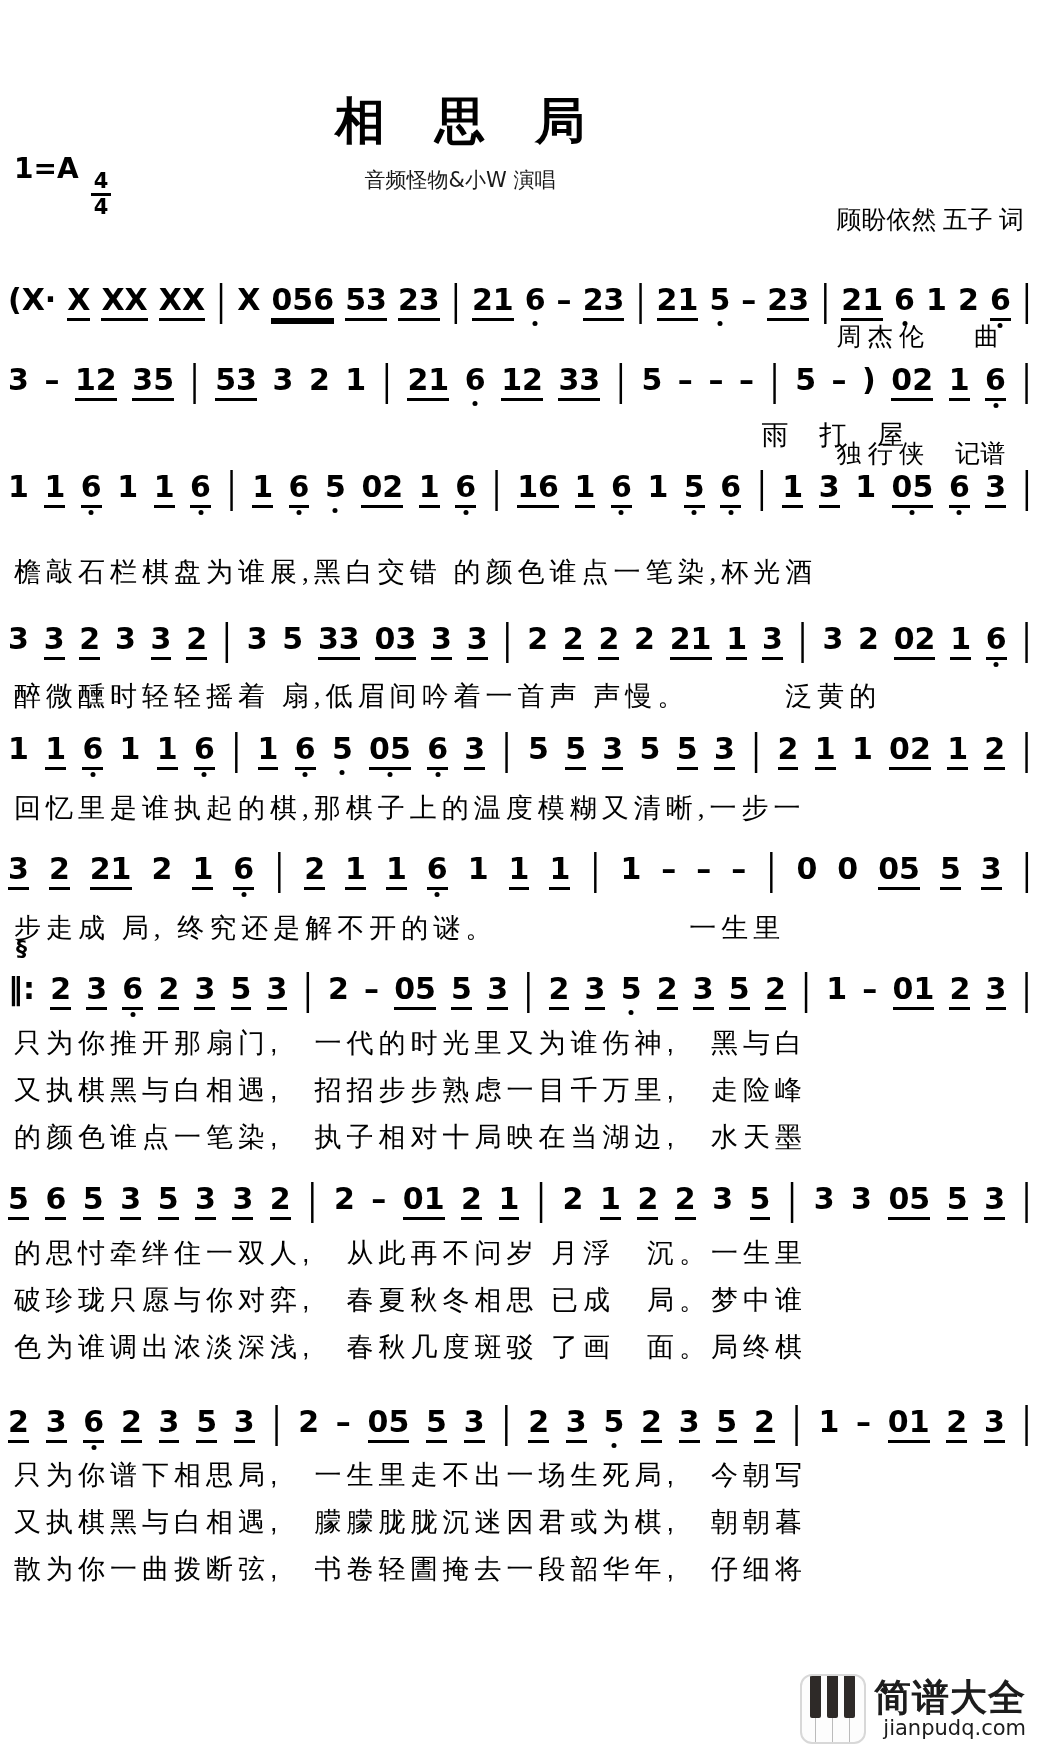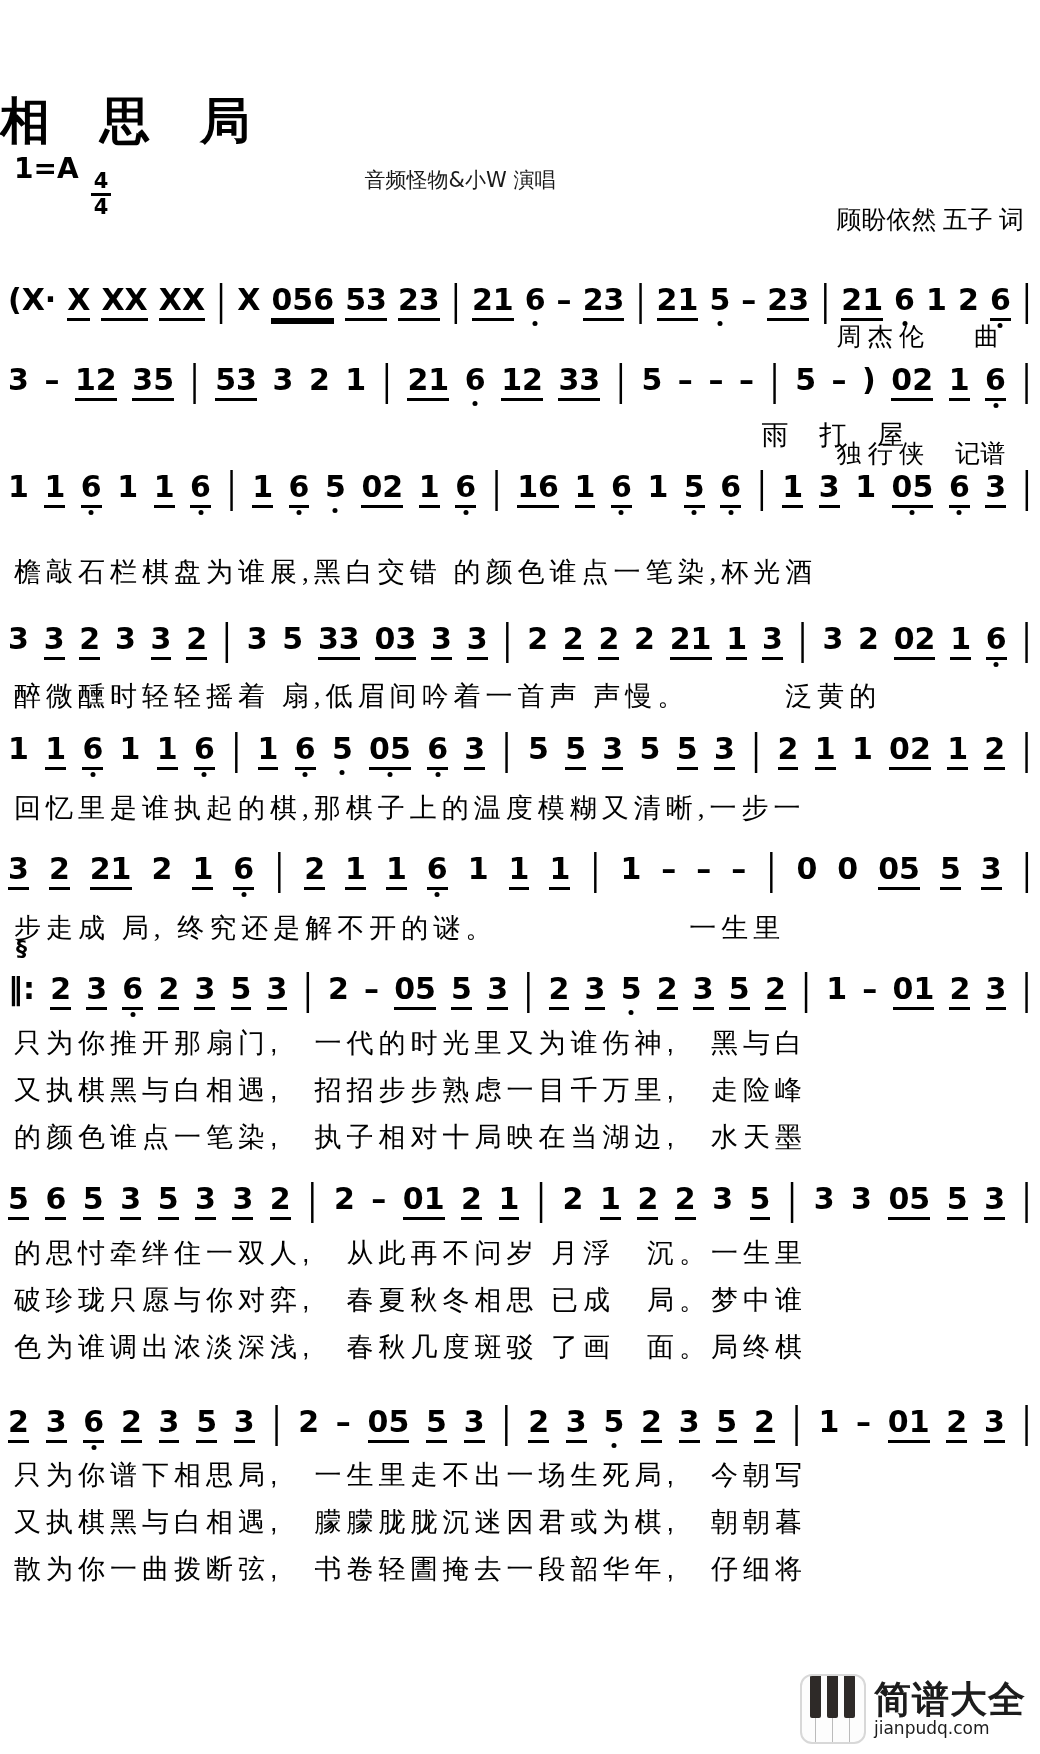--- a/index.html
+++ b/index.html
@@ -1,20 +1,20 @@
 <!DOCTYPE html>
 <html><head>
 <meta charset="utf-8">
 <style>
   html,body{margin:0;padding:0;background:#fff;}
   .sheet{position:relative;width:1040px;height:1754px;background:#ffffff;color:#000;
          font-family:"DejaVu Sans",sans-serif;overflow:hidden;}
   .abs{position:absolute;}
   
-  .title{left:0;top:88px;width:920px;font-size:50px;font-weight:bold;
+  .title{left:0;top:88px;width:920px;text-align:center;font-size:50px;font-weight:bold;
          font-family:"Liberation Serif",serif;white-space:nowrap;}
   .keyrow{left:14px;top:152px;font-size:28px;font-weight:bold;white-space:nowrap;}
   .meter{display:inline-flex;flex-direction:column;align-items:center;font-size:21px;
          line-height:1.05;font-weight:bold;vertical-align:-10px;margin-left:12px;}
   .meter .num{border-bottom:3px solid #000;padding:0 3px 1px;}
   .performer{left:0;top:166px;width:920px;text-align:center;font-size:21px;color:#1a1a1a;
              white-space:nowrap;}
   .credits{right:16px;top:122px;font-size:25px;line-height:39px;text-align:left;
            font-family:"Liberation Serif",serif;white-space:pre;}
   
@@ -37,21 +37,21 @@
   
   .logo{right:14px;bottom:10px;display:flex;align-items:center;gap:8px;}
   .logo-icon{width:62px;height:66px;border-radius:12px;background:#fdfdfd;
              border:2px solid #d8d8d8;position:relative;overflow:hidden;}
   .bk{position:absolute;top:0;width:11px;height:42px;background:#2e2a28;border-radius:0 0 2px 2px;}
   .bk1{left:8px;}.bk2{left:25px;}.bk3{left:42px;}
   .wl{position:absolute;top:0;bottom:0;width:1px;background:#bbb;}
   .wl1{left:13px;}.wl2{left:30px;}.wl3{left:47px;}
   .logo-text{display:flex;flex-direction:column;line-height:1.05;}
   .logo-name{font-size:37px;font-weight:bold;color:#1c1c1c;letter-spacing:1px;}
-  .logo-domain{font-size:17px;color:#1c1c1c;}
+  .logo-domain{font-size:21px;color:#1c1c1c;text-align:right;}
 </style>
 </head>
 <body>
 
 <div class="sheet">
 
   <div class="abs title">相　思　局</div>
   <div class="abs keyrow">
     <span>1=A</span><span class="meter">
         <span class="num">4</span>

